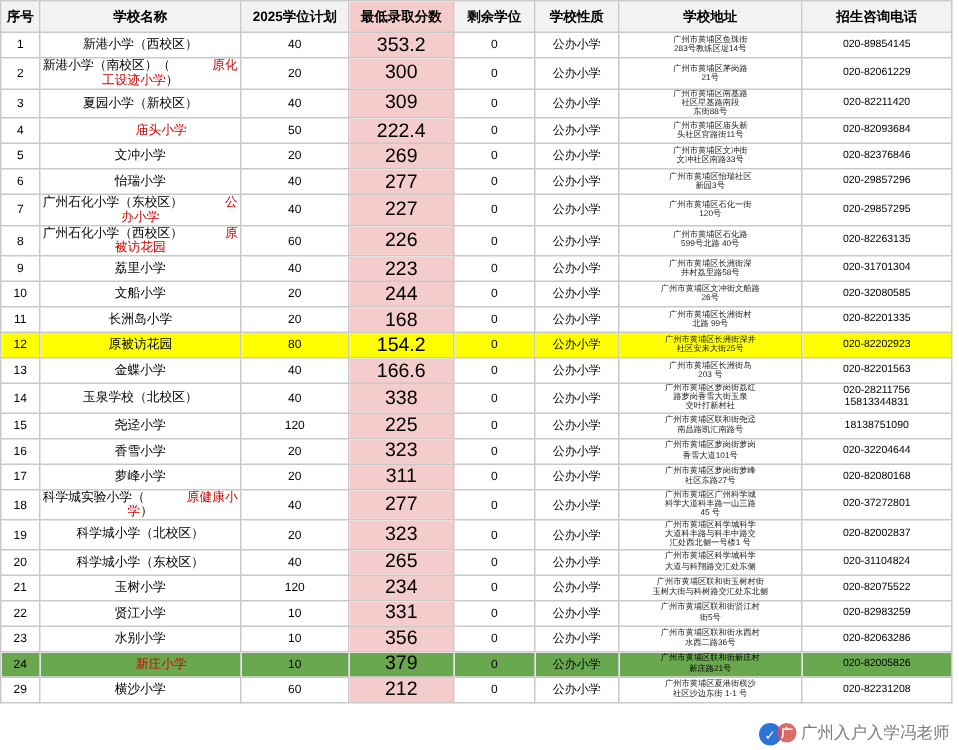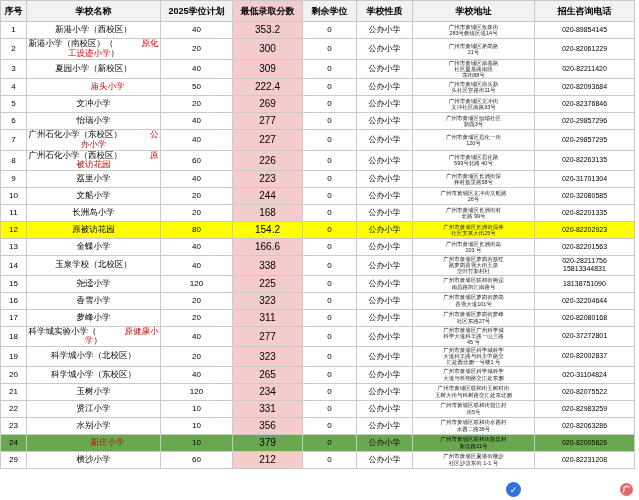--- a/index.html
+++ b/index.html
@@ -37,21 +37,21 @@
   thead th{
     background:#f2f2f2;
     font-size:9px;
     font-weight:bold;
     height:20px;
   }
   thead th.score-h{ background:#f4cccc;text-align:center; }
   tbody tr{ height:17px; }
   td.idx{ font-size:8px; }
   td.school{ font-size:8.5px; }
-  td.score{ background:#f4cccc; font-size:10px; }
+  td.score{ background:#f4cccc; font-size:13px; }
   td.addr{ font-size:5.5px; line-height:1.12; color:#222; }
   td.phone{ font-size:7px; }
   .red{ color:#cc0000;margin-left:28px; }
   tr.hl-yellow td{ background:#ffff00 !important; }
   tr.hl-yellow td.score{ background:#ffff00 !important; }
   tr.hl-green td{ background:#6aa84f !important; color:#000; }
   tr.hl-green td.score{ background:#6aa84f !important; }
   .watermark{
     position:absolute;right:6px;bottom:4px;
     display:flex;align-items:center;gap:3px;
@@ -380,15 +380,16 @@
           <td class="addr" style="white-space: pre-line;">广州市黄埔区夏港街横沙
 社区沙边东街 1-1 号</td>
           <td class="phone" style="white-space: pre-line;">020-82231208</td>
         </tr>
       </tbody>
   </table>
 
   <div class="wm-badge">✓</div>
   <div class="watermark">
     <span class="wm-logo">广</span>
+    <span>广州入户入学冯老师</span>
   </div>
 
 </div>
 
 </body></html>

